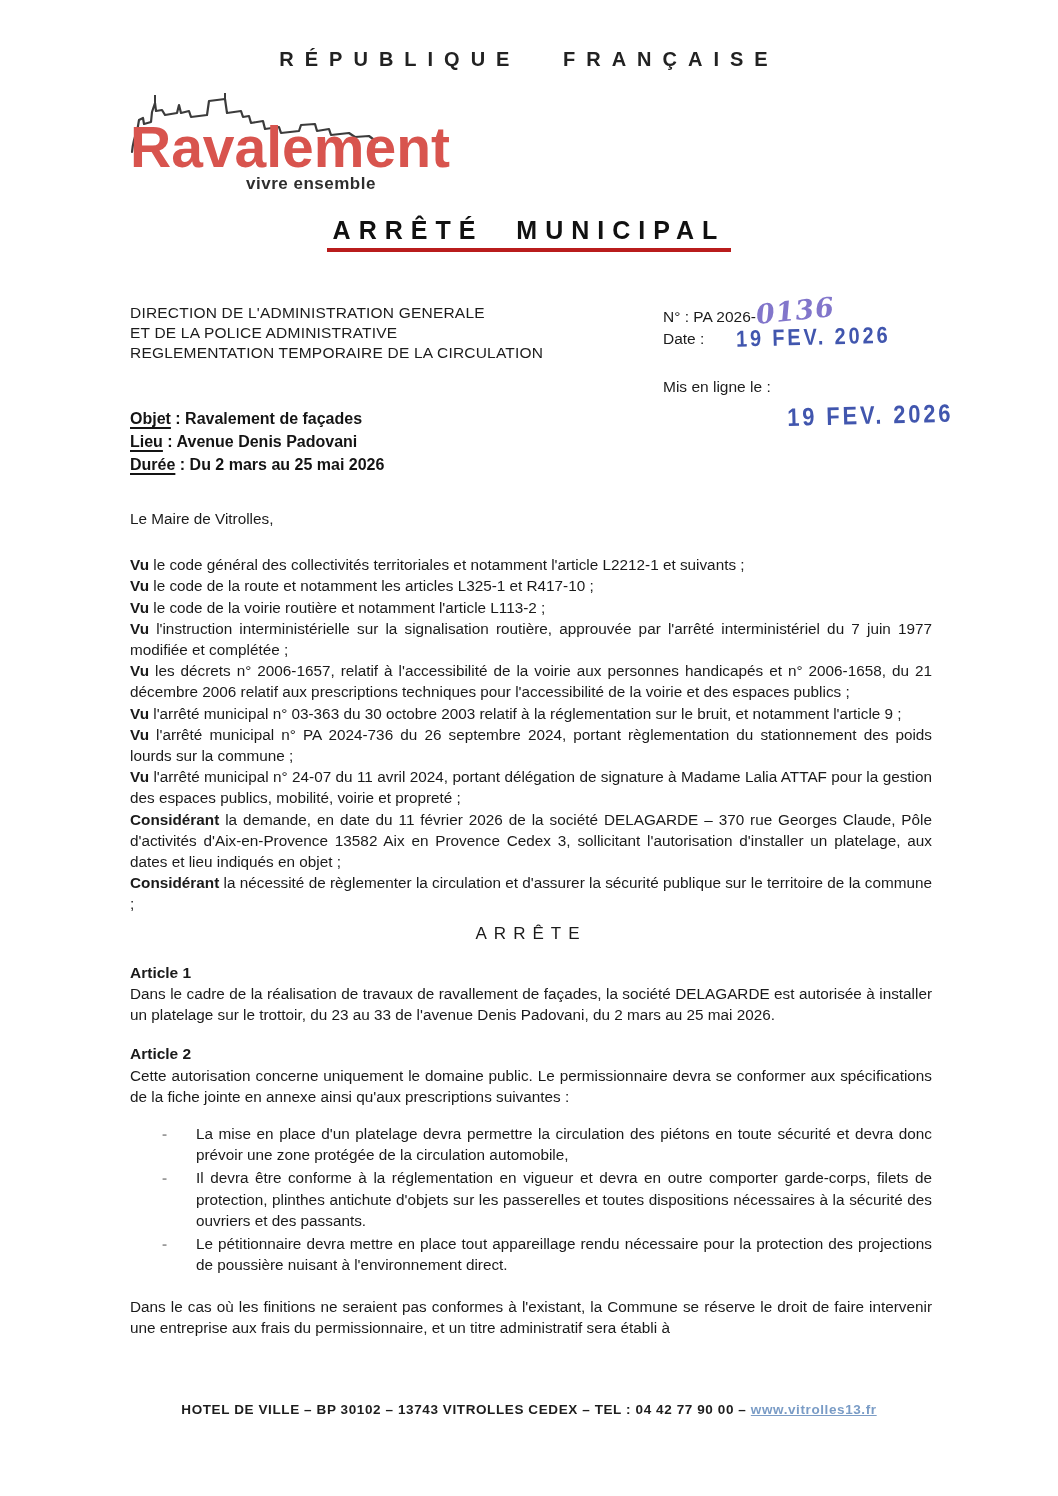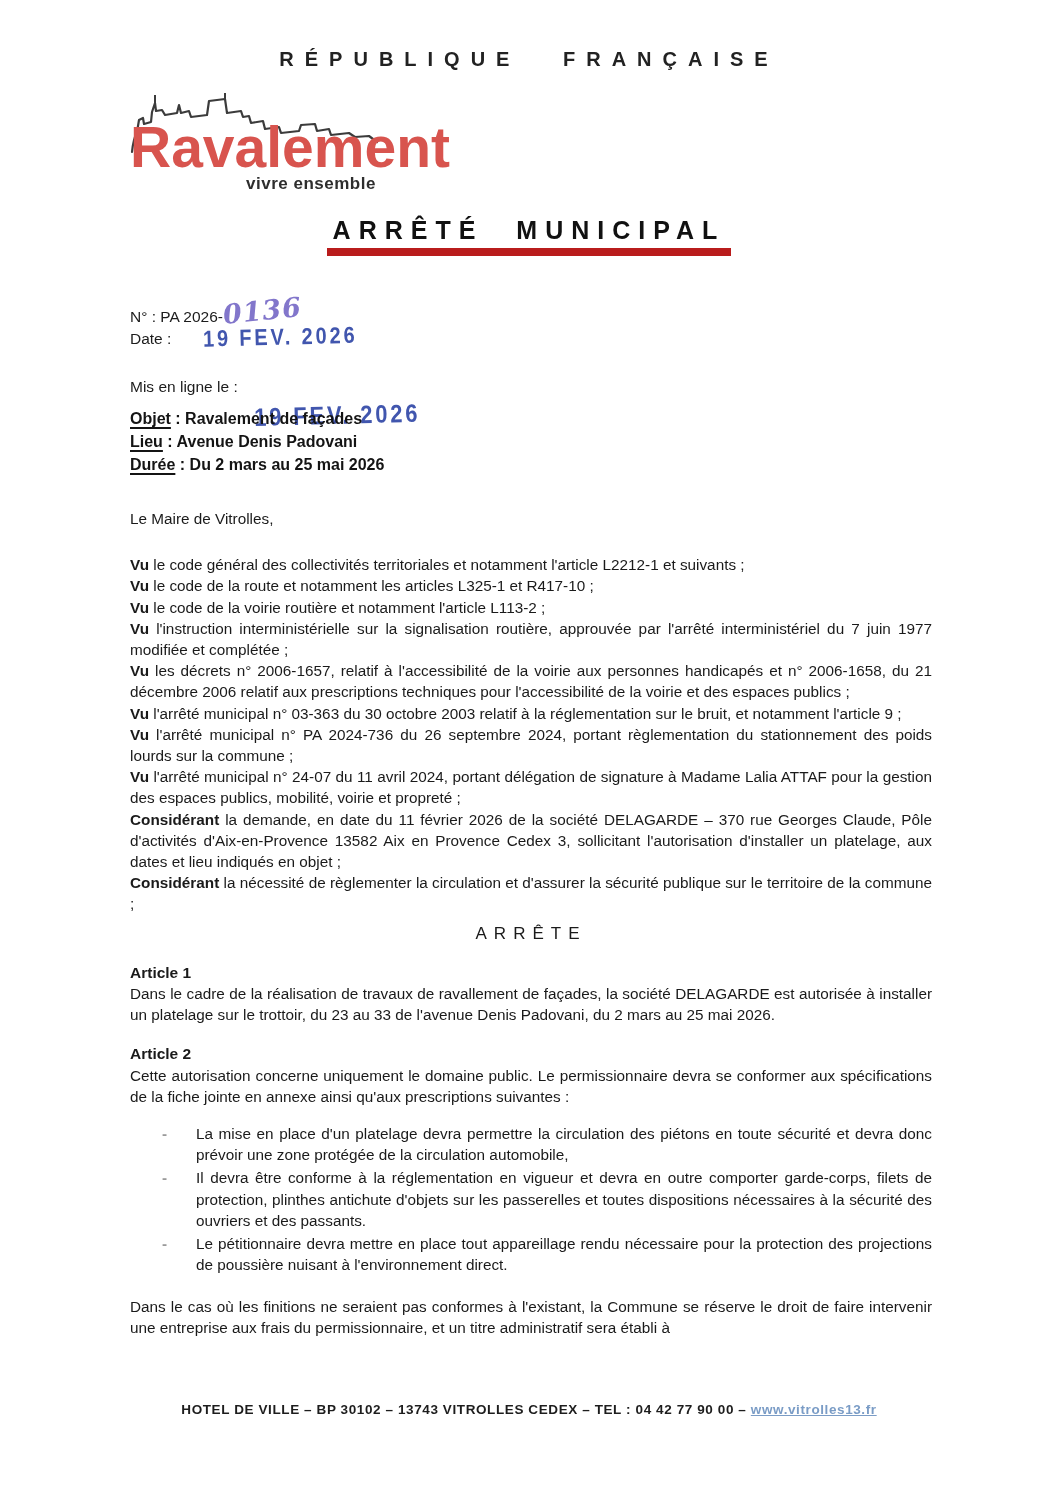--- a/index.html
+++ b/index.html
@@ -31,21 +31,21 @@
   .logo-tagline{
     position:absolute;top:84px;left:118px;
     font-size:17px;font-weight:600;color:#2e2e2e;
     letter-spacing:0.5px;
   }
   .doc-title-wrap{position:absolute;top:216px;left:0;right:0;text-align:center;}
   .doc-title{
     display:inline-block;
     font-size:25px;font-weight:800;
     letter-spacing:8px;word-spacing:18px;
-    border-bottom:8px solid #b91c1c;
+    border-bottom:4px solid #b91c1c;
     padding:0 6px 3px 6px;
     color:#111;
   }
   
   .meta{position:absolute;top:303px;left:130px;right:95px;display:flex;justify-content:space-between;}
   .direction{font-size:15.5px;line-height:20px;color:#1c1c1c;letter-spacing:0.2px;}
   .refblock{width:300px;font-size:15.5px;line-height:20px;position:relative;}
   .ref-line{white-space:nowrap;}
   .handwritten{
     display:inline-block;
@@ -117,20 +117,25 @@
     </svg>
     <div class="logo-name">Ravalement</div>
     <div class="logo-tagline">vivre ensemble</div>
   </div>
 
   <div class="doc-title-wrap">
     <span class="doc-title">ARRÊTÉ MUNICIPAL</span>
   </div>
 
   <div class="meta">
+    <div class="direction">
+      <div>DIRECTION DE L'ADMINISTRATION GENERALE</div>
+      <div>ET DE LA POLICE ADMINISTRATIVE</div>
+      <div>REGLEMENTATION TEMPORAIRE DE LA CIRCULATION</div>
+    </div>
     <div class="refblock">
       <div class="ref-line"><span>N° : PA 2026-</span><span class="handwritten">0136</span></div>
       <div class="ref-line"><span>Date :</span><span class="stamp stamp-date">19 FEV. 2026</span></div>
       <div class="ref-line online-label">Mis en ligne le :</div>
       <div class="ref-line"><span class="stamp stamp-online">19 FEV. 2026</span></div>
     </div>
   </div>
 
   <div class="subject">
     <div><span class="u">Objet</span><span> : Ravalement de façades</span></div>

